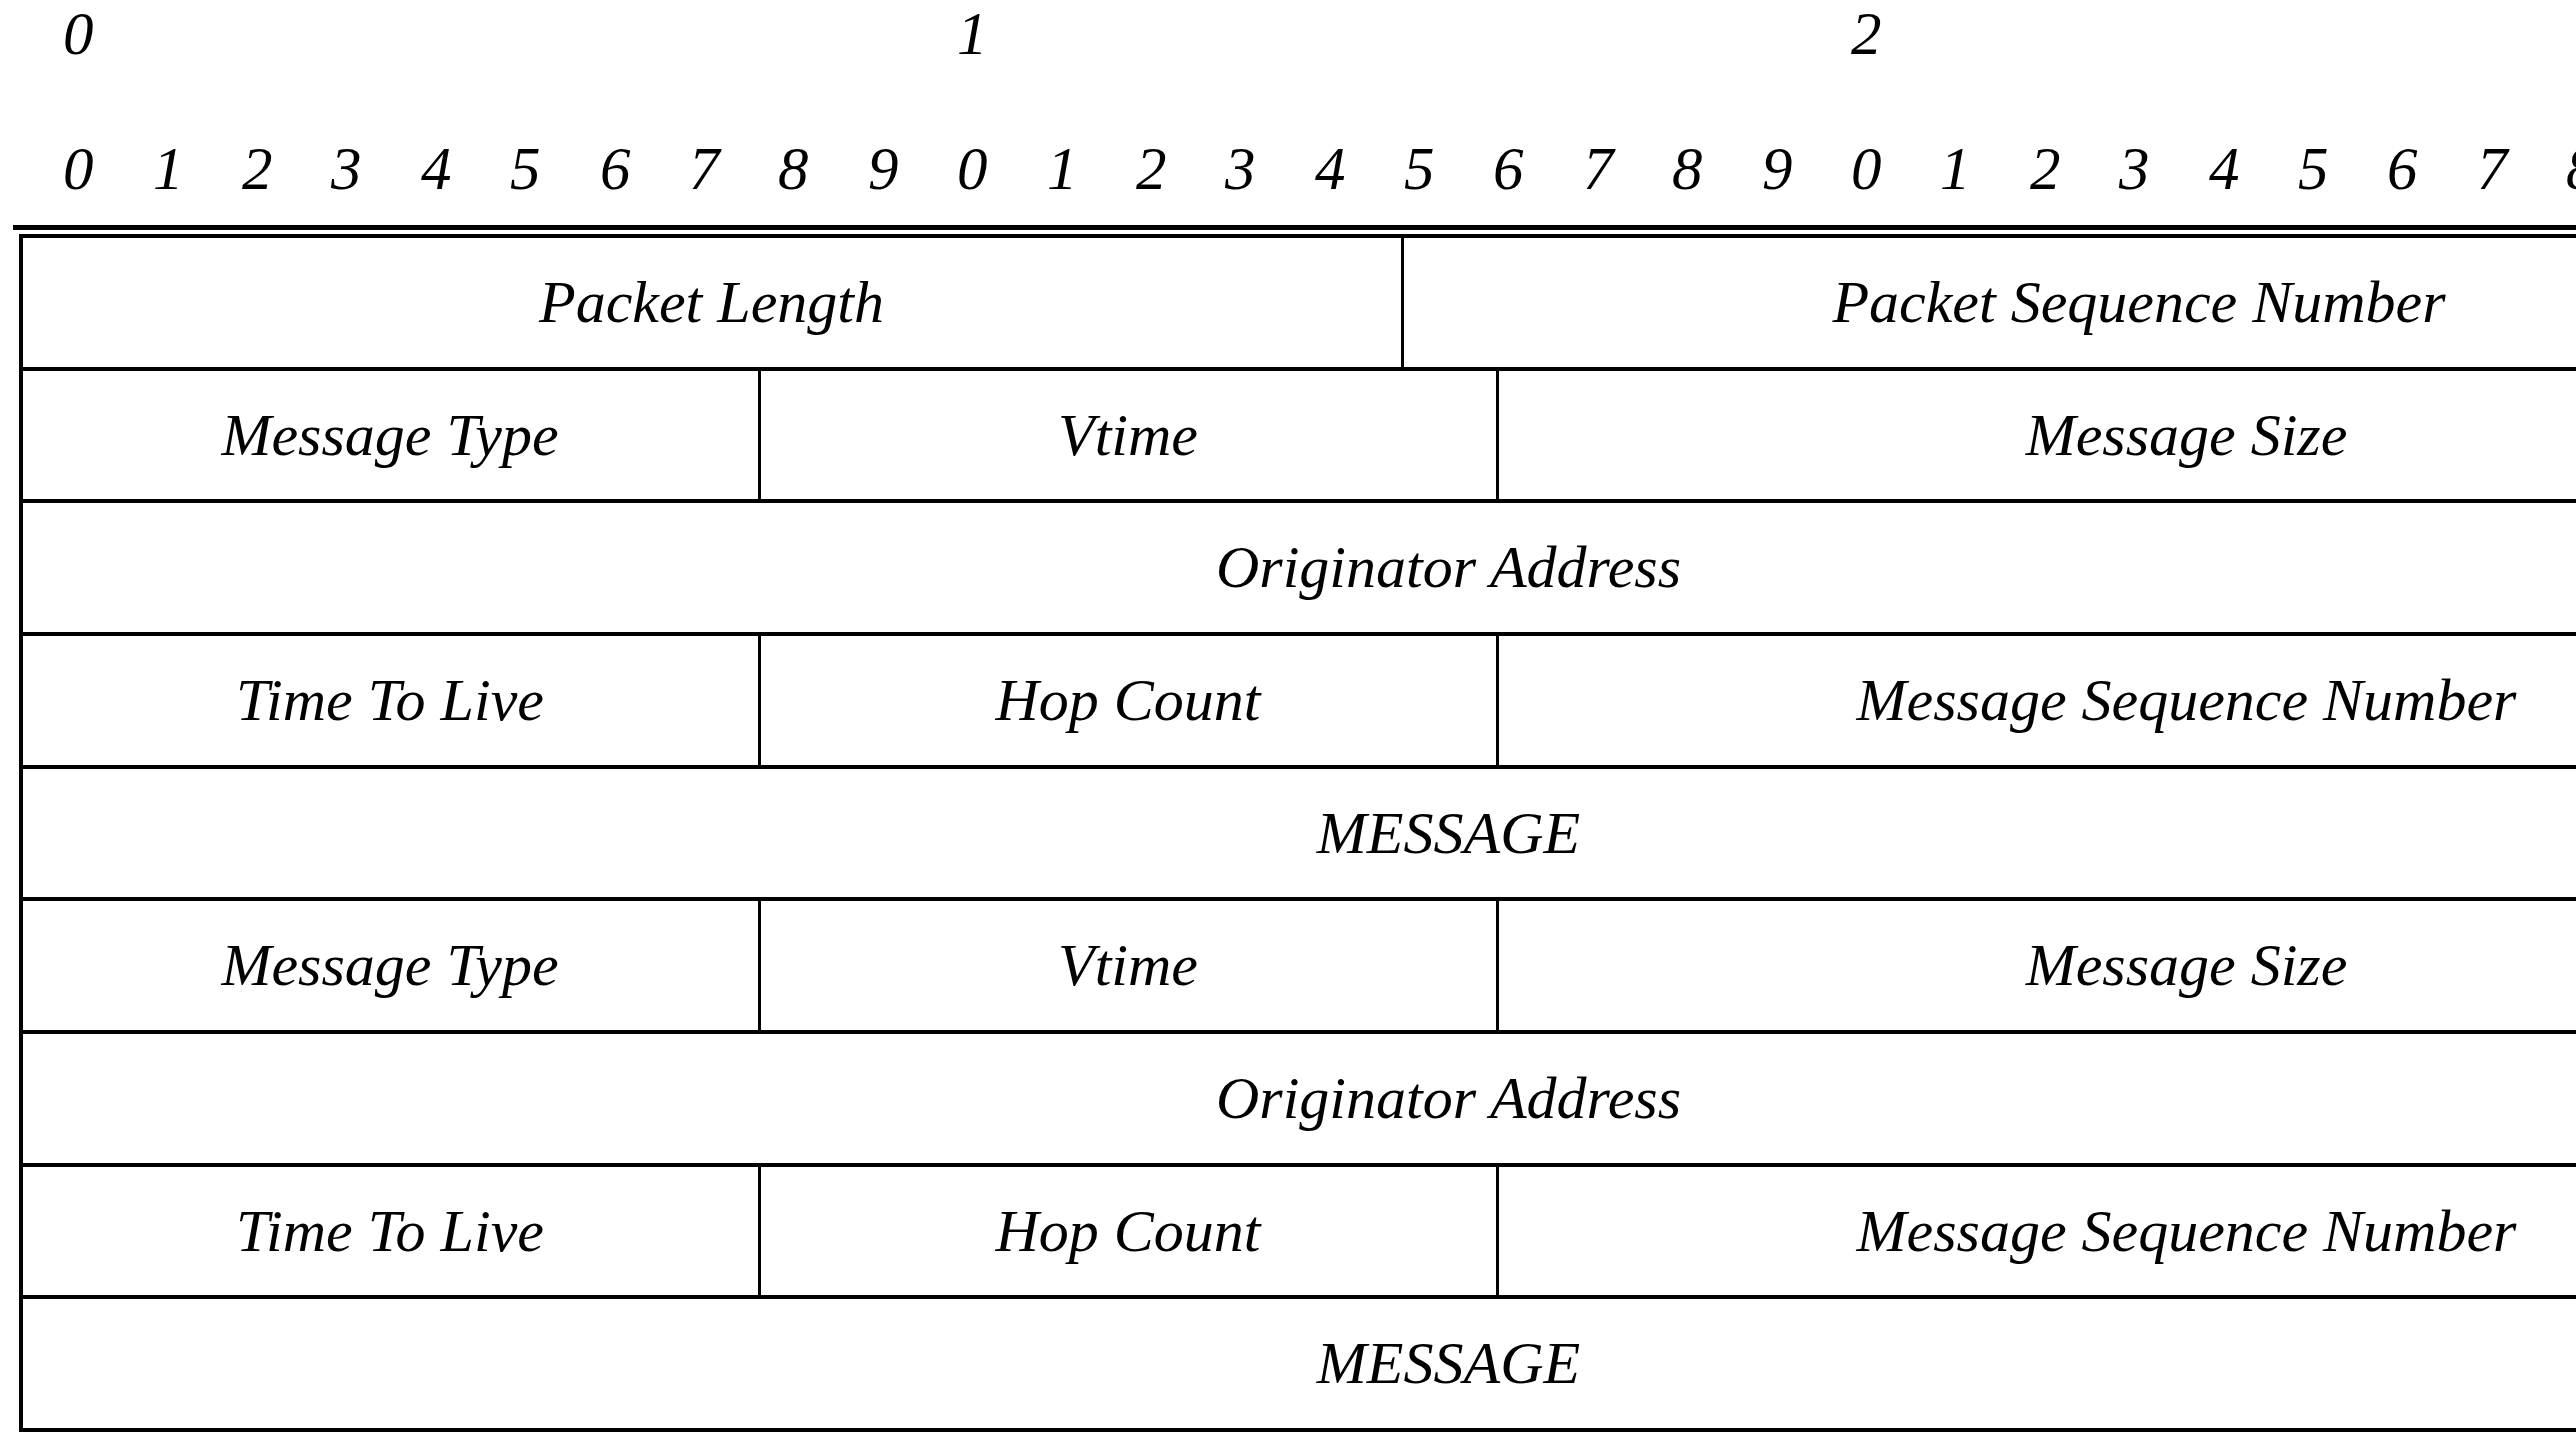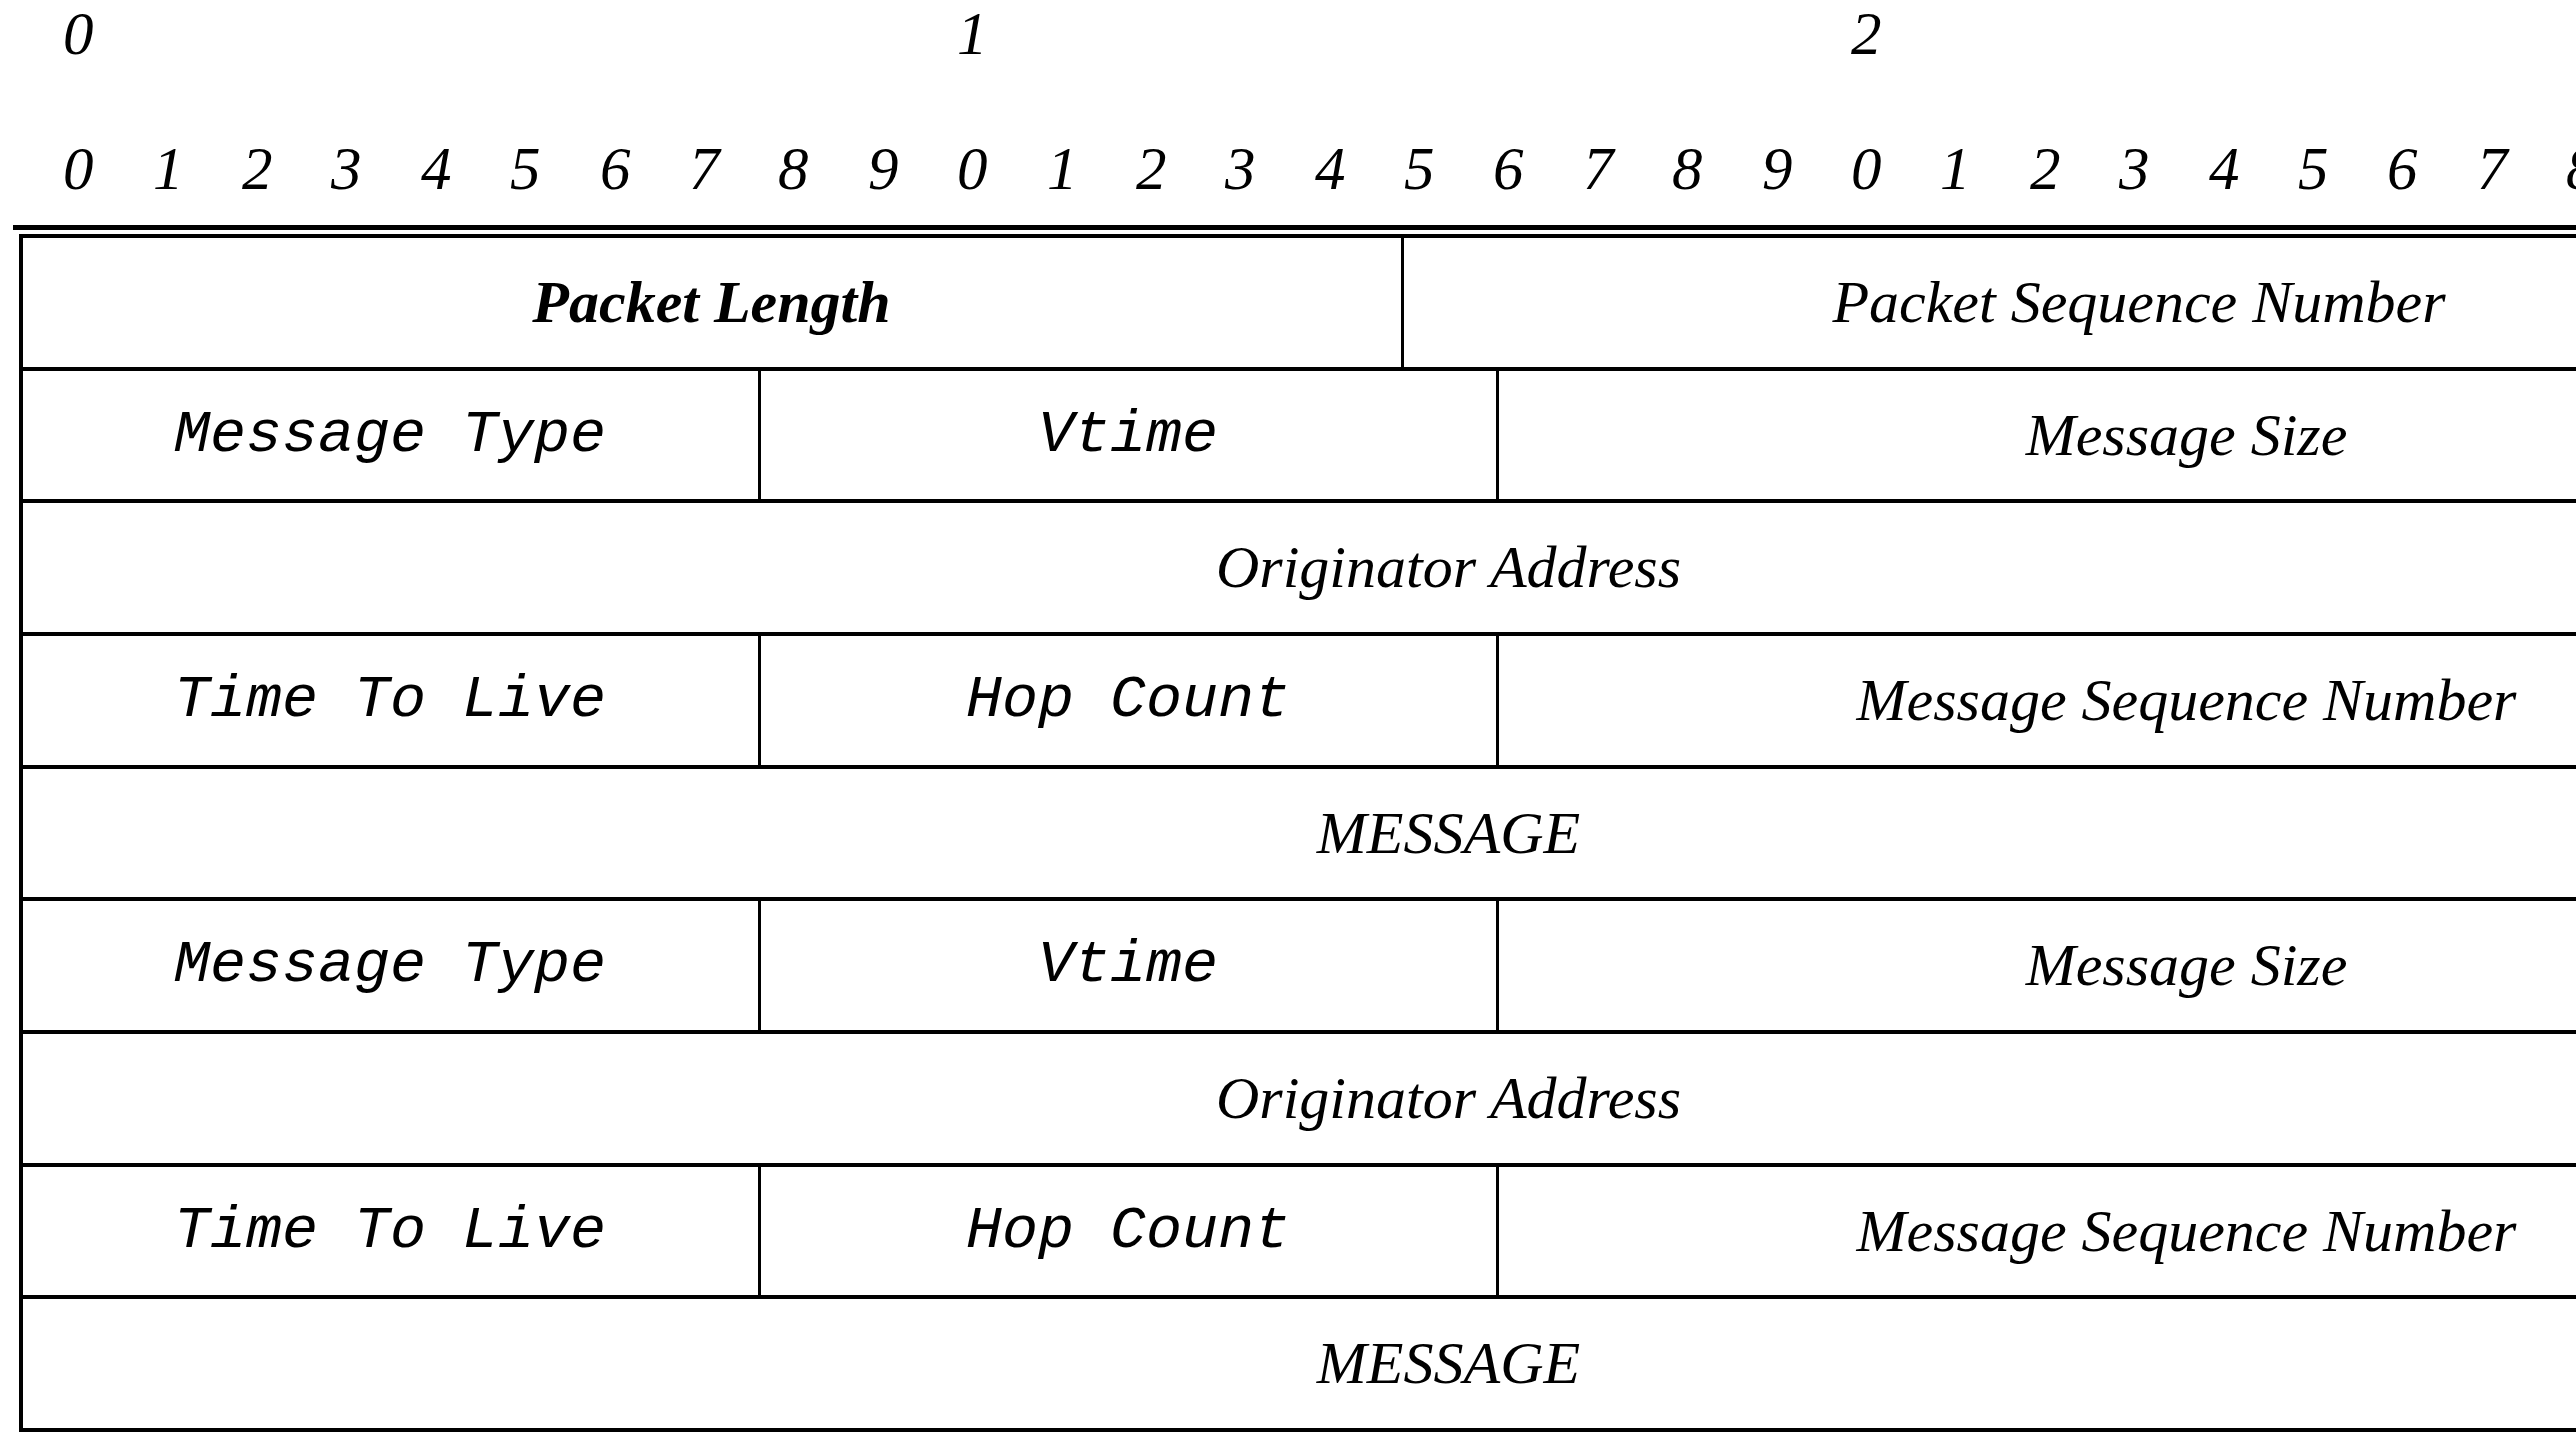--- a/index.html
+++ b/index.html
@@ -99,22 +99,22 @@
     line-height: 1.05;
     white-space: nowrap;
     overflow: hidden;
     min-width: 0;
   }
   .packet-field:last-child {
     border-right: none;
   }
 
   
-  .w8  { flex: 0 0 738px; font-family: Liberation Mono, monospace; }
-  .w16 { flex: 0 0 1381px; font-weight: bold; }
+  .w8  { flex: 0 0 738px; }
+  .w16 { flex: 0 0 1381px; }
   .wrest { flex: 1 1 auto; }
 </style>
 </head>
 <body>
 
 <div id="packet-diagram">
 
   <div class="ruler" id="byte-ruler">
       <div class="ruler-tick" style="left: 63px;"><span>0</span></div>
       <div class="ruler-tick" style="left: 957px;"><span>1</span></div>

